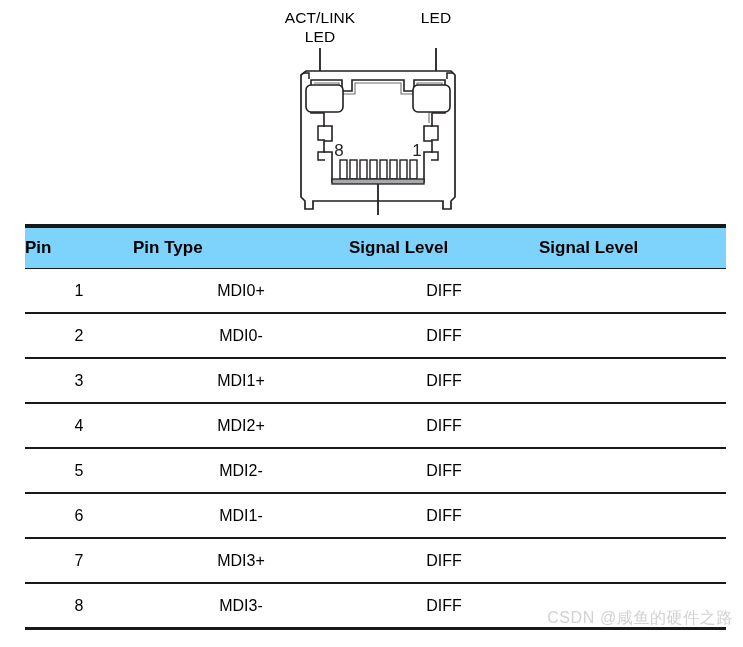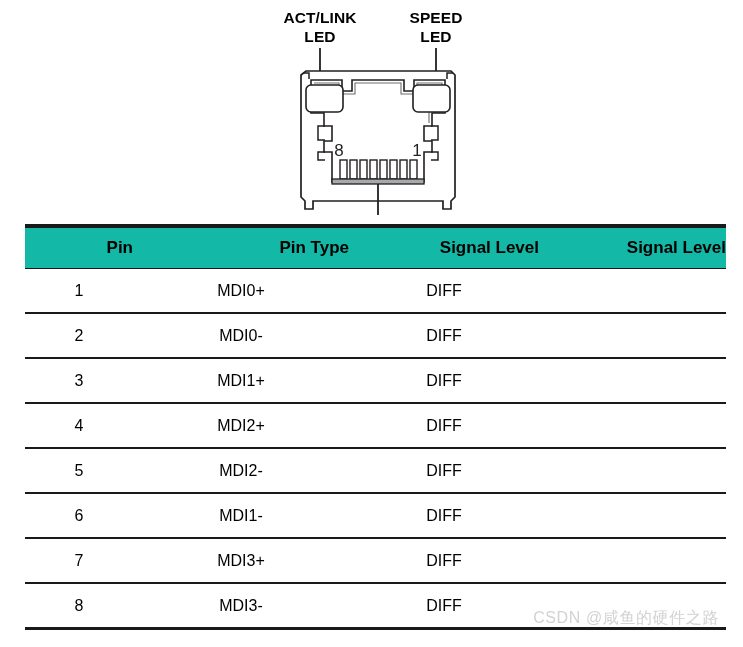--- a/index.html
+++ b/index.html
@@ -22,21 +22,21 @@
     left: 0;
     top: 0;
     width: 743px;
     height: 222px;
   }
 
   .led-label {
     position: absolute;
     text-align: center;
     font-size: 15.5px;
-    font-weight: 700;
+    font-weight: 400;
     line-height: 19px;
     letter-spacing: 0.1px;
     color: #000000;
     white-space: nowrap;
   }
   #act-link-led-label { left: 256px; top: 8px; width: 128px; }
   #speed-led-label    { left: 372px; top: 8px; width: 128px; }
 
   #connector-svg {
     position: absolute;
@@ -47,27 +47,27 @@
   
   #pinout-table {
     position: absolute;
     left: 25px;
     top: 224px;
     width: 701px;
     border-collapse: collapse;
     table-layout: fixed;
   }
   #pinout-table thead th {
-    background: #14b8a6;
+    background: #7dd3fc;
     font-size: 17px;
     font-weight: 700;
     color: #000000;
     height: 40px;
     padding: 0;
-    text-align: right;
+    text-align: left;
     border-top: 4px solid #18191b;
     border-bottom: 1px solid #18191b;
   }
   #pinout-table tbody td {
     font-size: 16px;
     font-weight: 400;
     color: #000000;
     height: 43px;
     padding: 0;
     text-align: center;
@@ -79,21 +79,21 @@
   }
 
   .col-pin        { width: 108px; }
   .col-pin-name   { width: 216px; }
   .col-sig-type   { width: 190px; }
   .col-sig-level  { width: 187px; }
 
   
   #watermark {
     position: absolute;
-    right: 24px;
+    right: 10px;
     top: 608px;
     font-size: 16px;
     color: #d2d2d2;
     letter-spacing: 0.6px;
     white-space: nowrap;
     pointer-events: none;
     user-select: none;
     text-align: center;
   }
 </style>
@@ -101,21 +101,20 @@
 <body>
 
 <div id="diagram-area">
 
   <div class="led-label" id="act-link-led-label">
     <div>ACT/LINK</div>
     <div>LED</div>
   </div>
 
   <div class="led-label" id="speed-led-label">
-    <div>SPEED</div>
     <div>LED</div>
   </div>
 
   <svg id="connector-svg" width="743" height="222" viewBox="0 0 743 222">
 
     <g fill="none" stroke="#231f20" stroke-width="1.6" stroke-linejoin="miter" stroke-linecap="butt">
 
       <line x1="320" y1="48" x2="320" y2="104" stroke-width="1.8"></line>
 
       <line x1="436" y1="48" x2="436" y2="104" stroke-width="1.8"></line>

